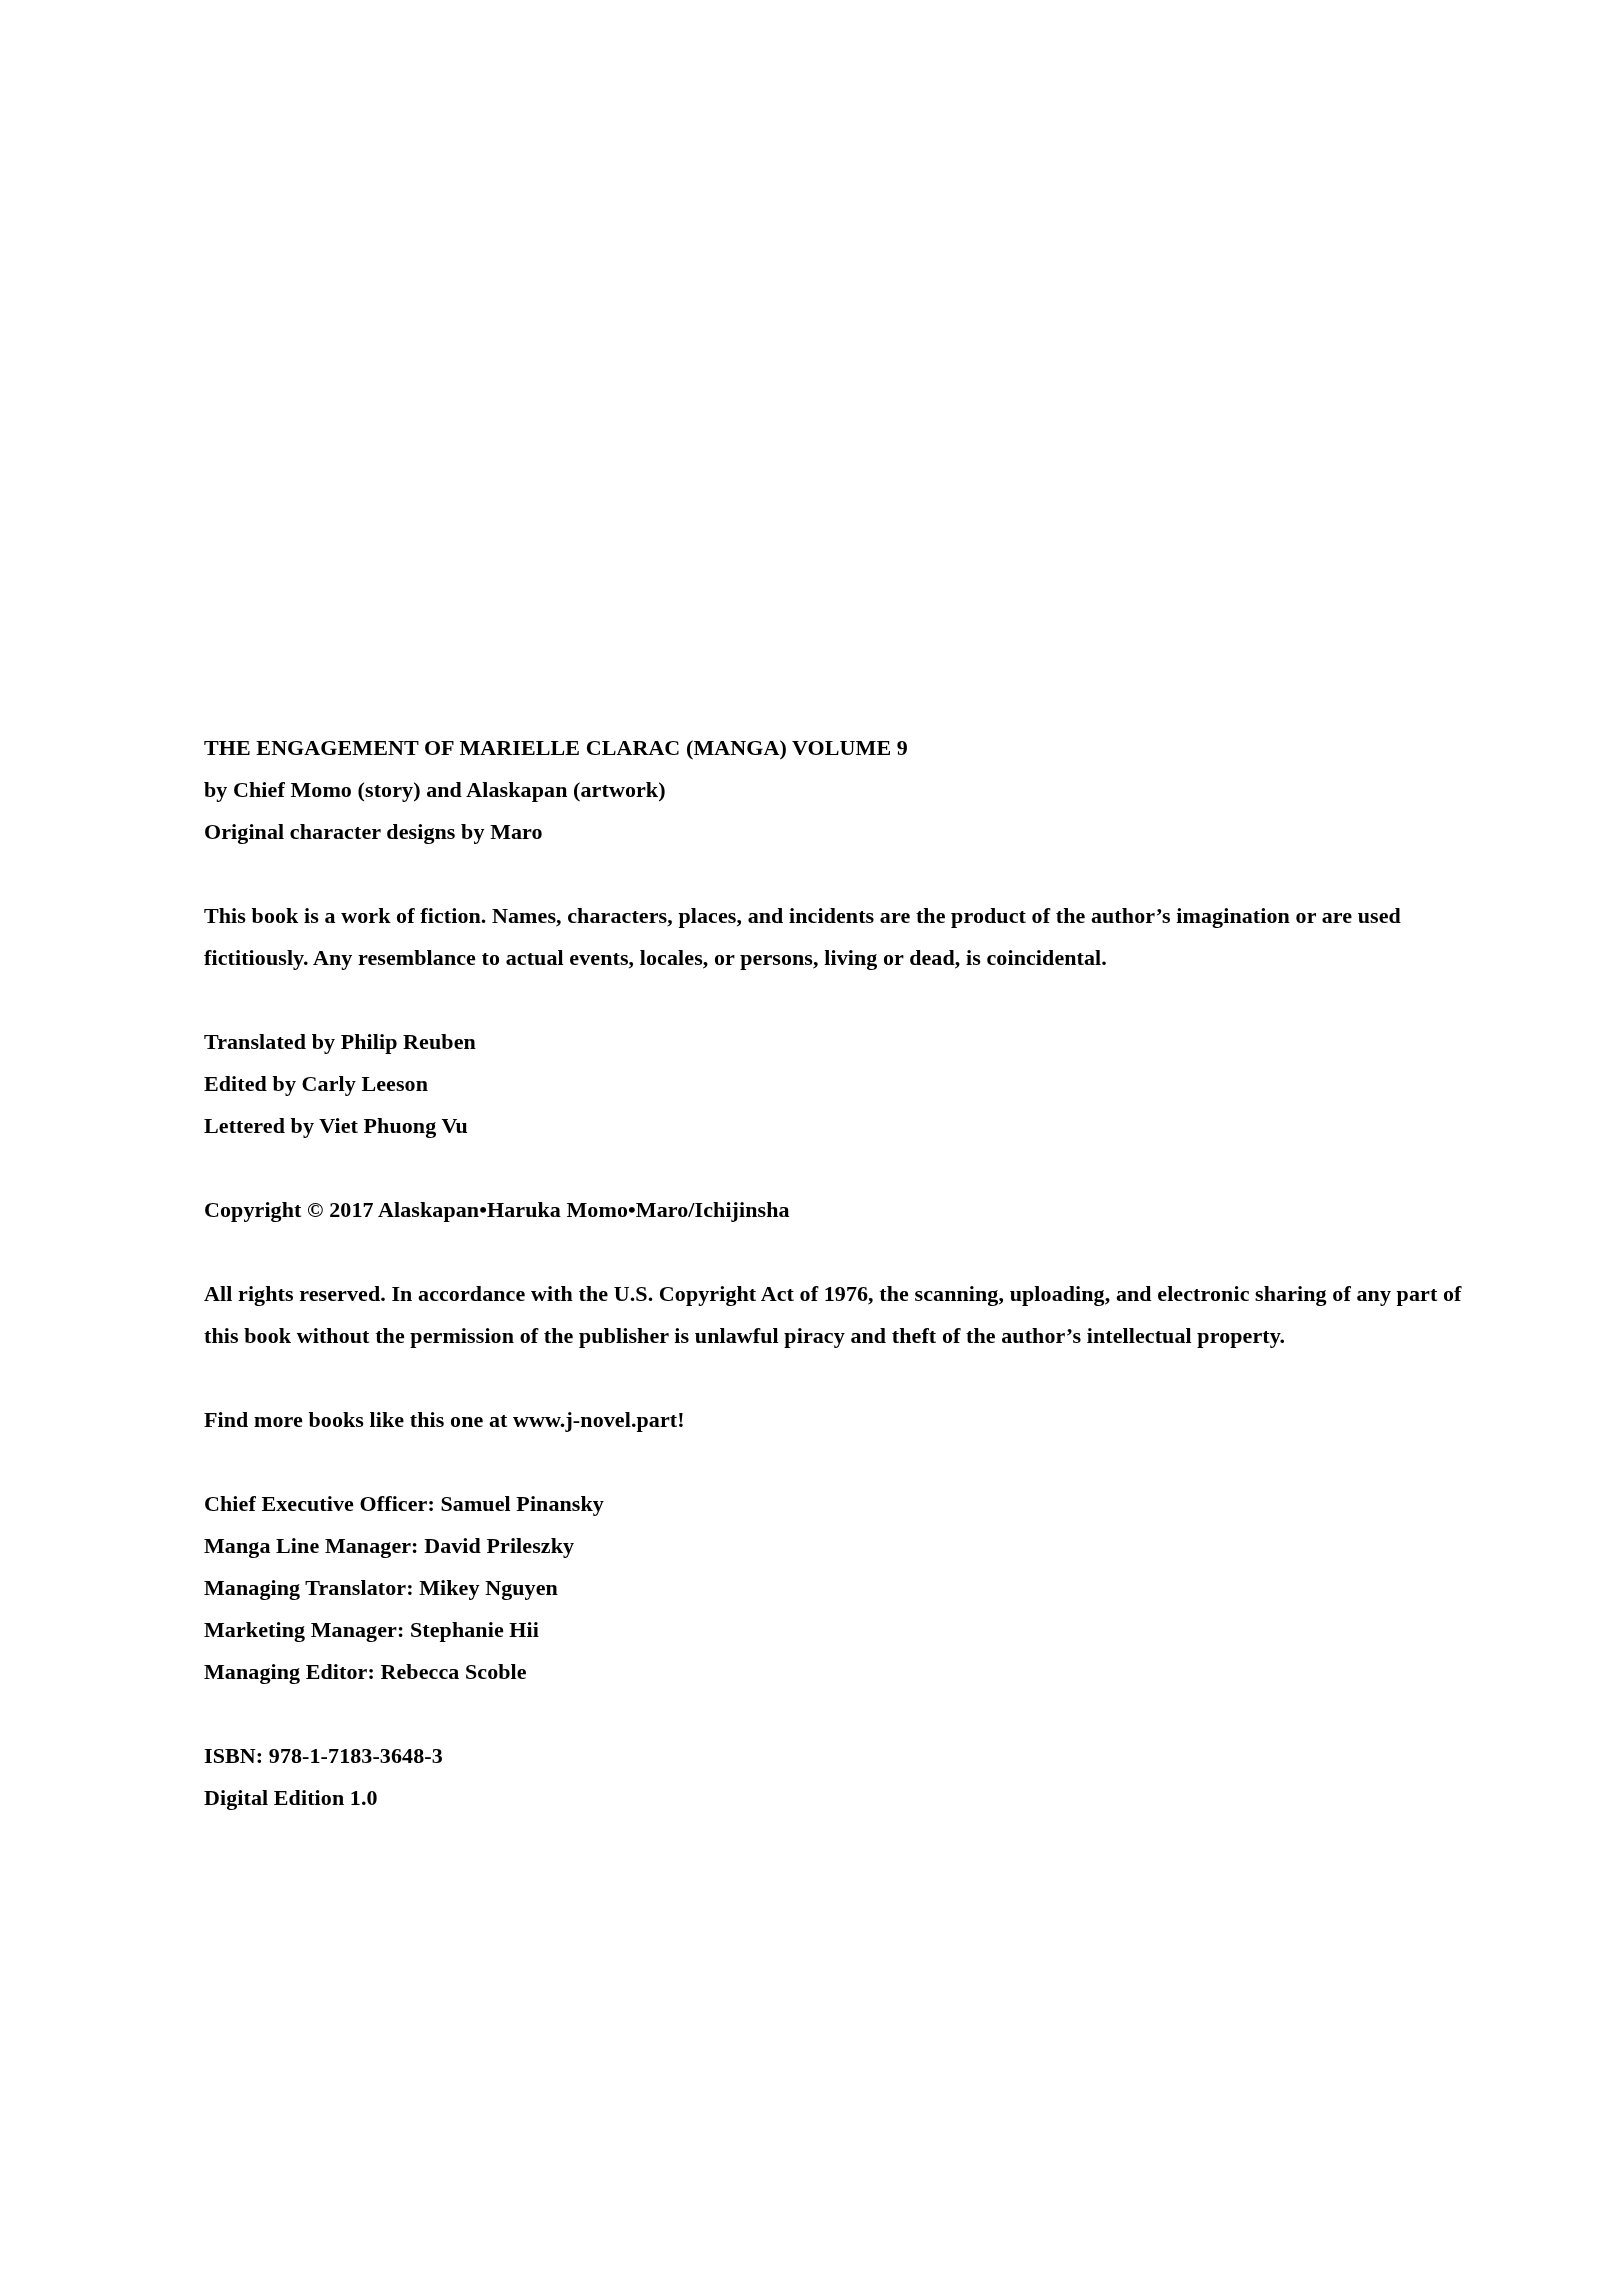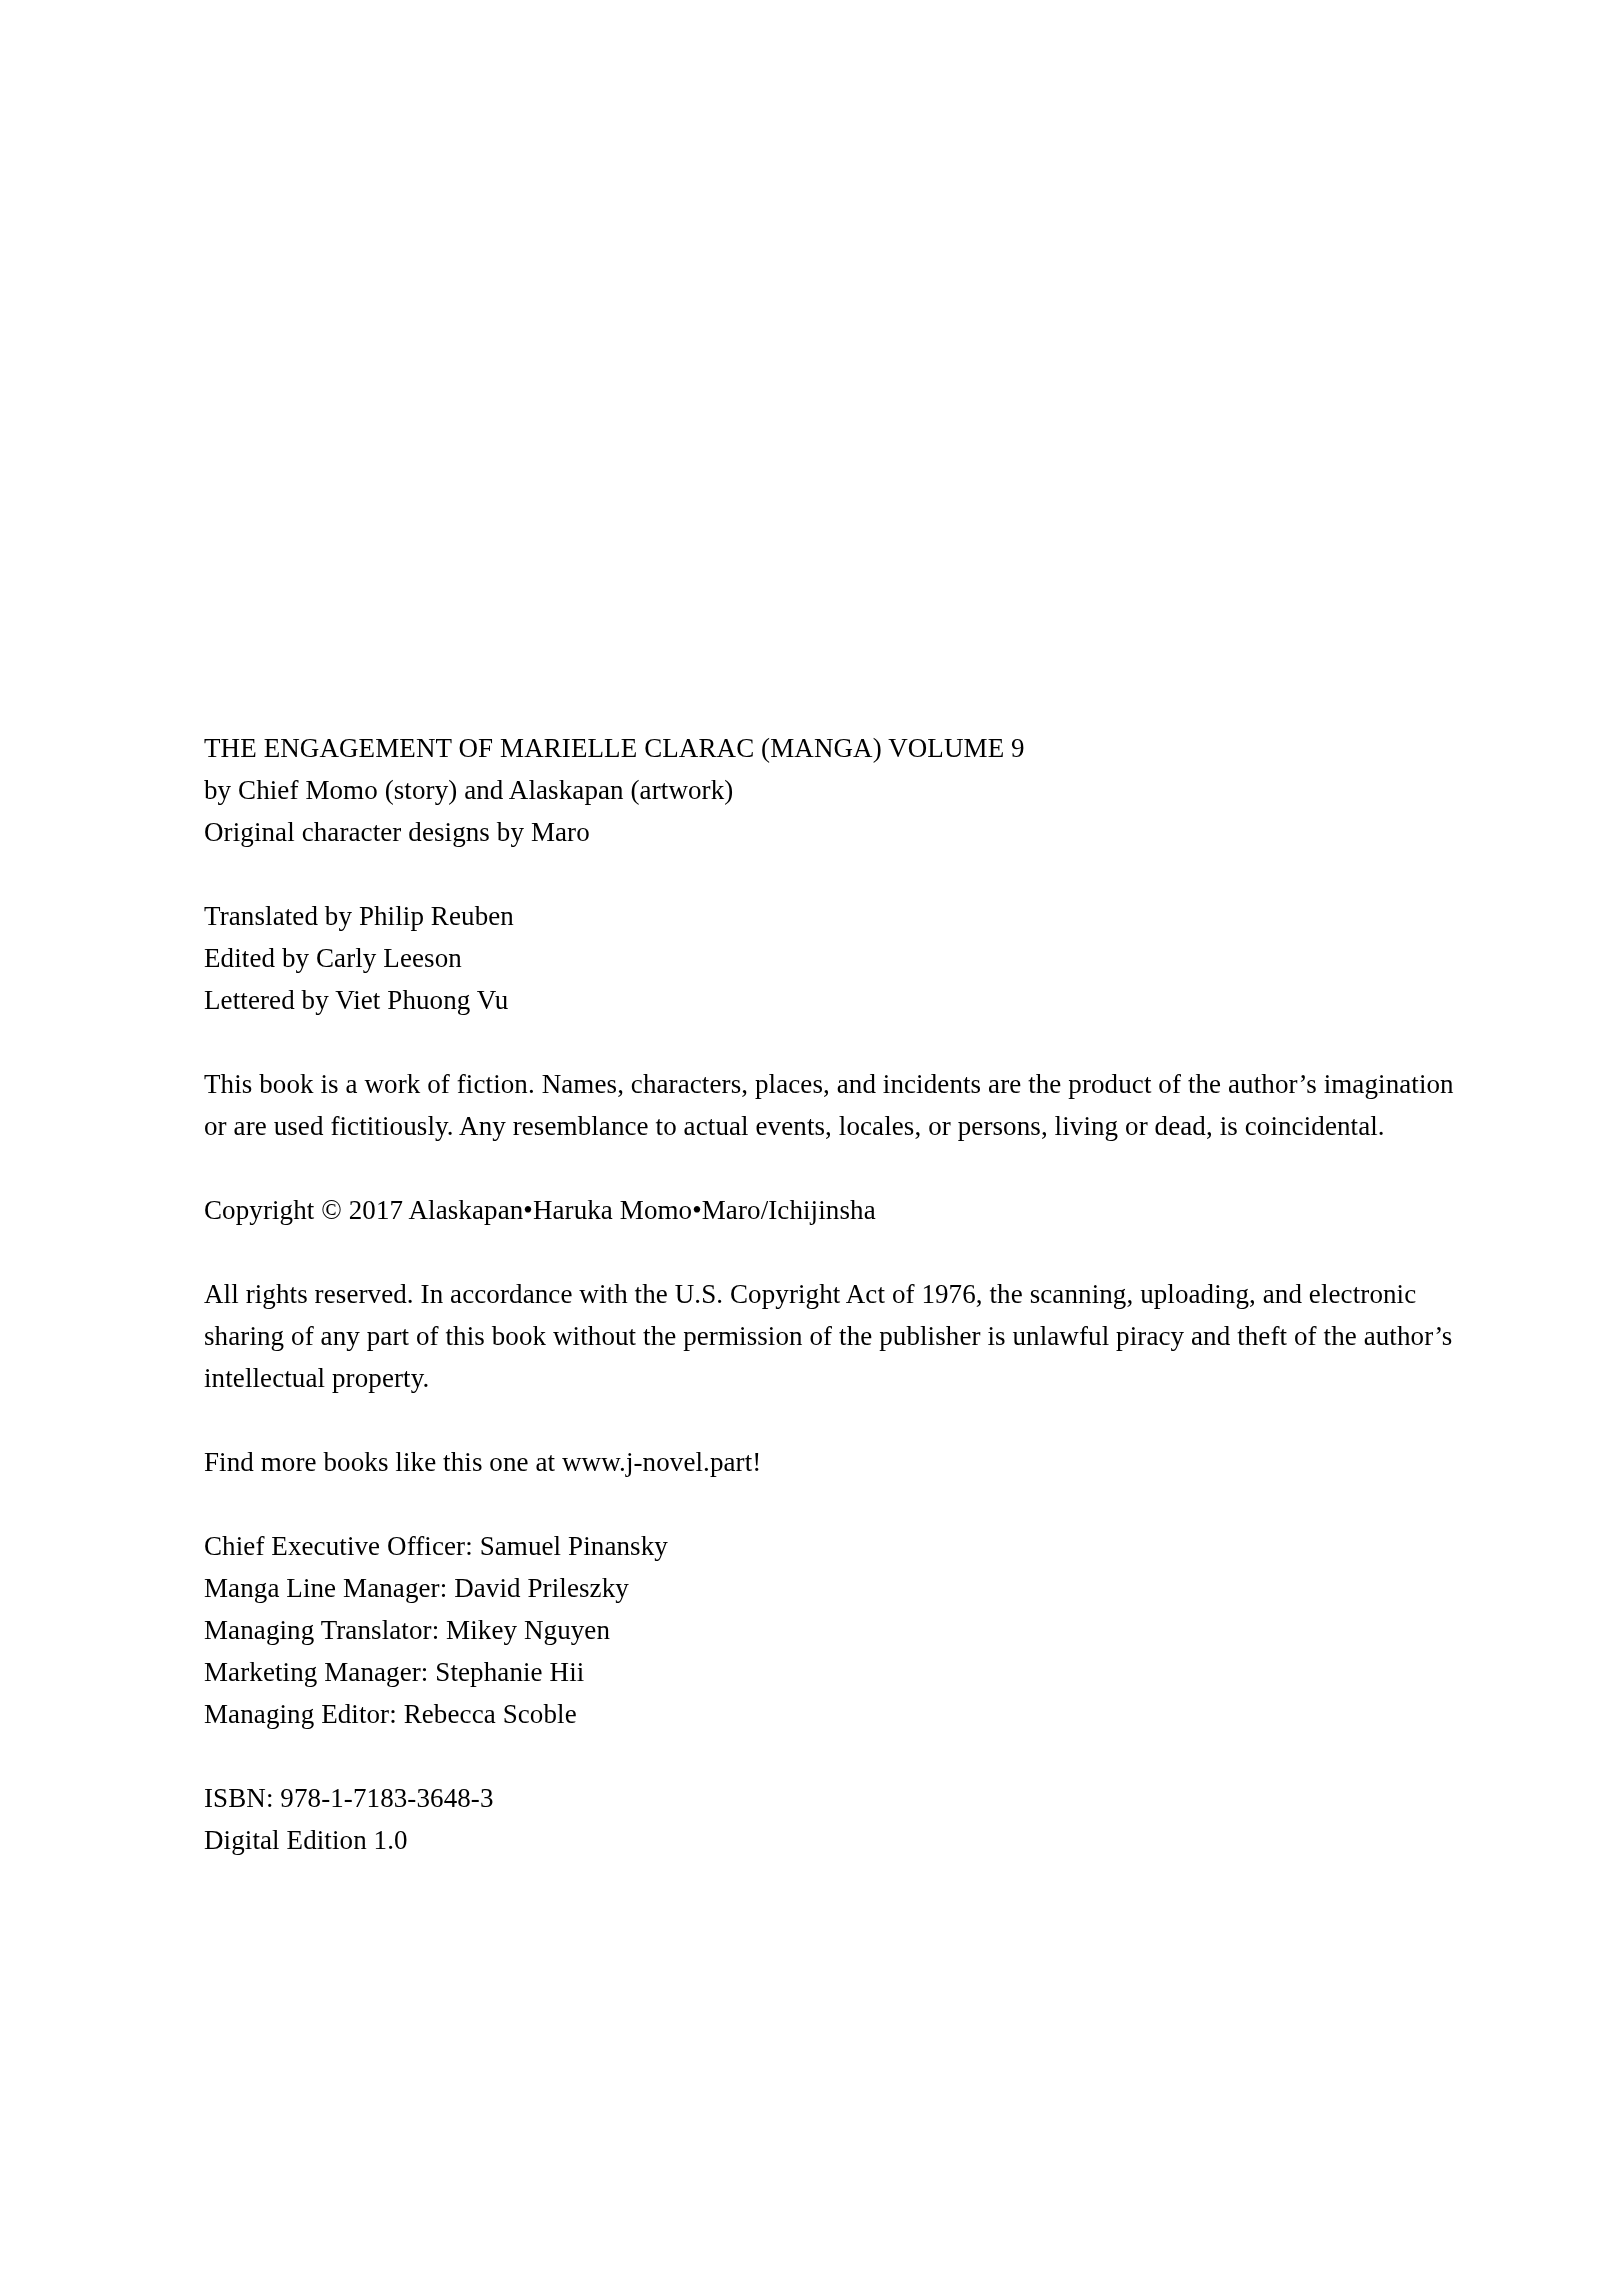--- a/index.html
+++ b/index.html
@@ -16,46 +16,47 @@
     -webkit-font-smoothing: antialiased;
   }
   .page {
     position: absolute;
     top: 727px;
     left: 204px;
     width: 1275px;
   }
   .block {
     margin: 0 0 42px 0;
-    font-size: 27px;
+    font-size: 22px;
     line-height: 42px;
     letter-spacing: 0.1px;
+    font-weight: bold;
   }
   .block:last-child { margin-bottom: 12px; }
   .line { white-space: nowrap; }
   .para { white-space: normal; }
 </style>
 </head>
 <body>
 
 <div class="page">
 
   <div class="block">
     <div class="line">THE ENGAGEMENT OF MARIELLE CLARAC (MANGA) VOLUME 9</div>
     <div class="line">by Chief Momo (story) and Alaskapan (artwork)</div>
     <div class="line">Original character designs by Maro</div>
   </div>
 
+  <div class="block para">This book is a work of fiction. Names, characters, places, and incidents are the product of the author’s imagination or are used fictitiously. Any resemblance to actual events, locales, or persons, living or dead, is coincidental.</div>
+
   <div class="block">
     <div class="line">Translated by Philip Reuben</div>
     <div class="line">Edited by Carly Leeson</div>
     <div class="line">Lettered by Viet Phuong Vu</div>
   </div>
-
-  <div class="block para">This book is a work of fiction. Names, characters, places, and incidents are the product of the author’s imagination or are used fictitiously. Any resemblance to actual events, locales, or persons, living or dead, is coincidental.</div>
 
   <div class="block">
     <div class="line">Copyright © 2017 Alaskapan•Haruka Momo•Maro/Ichijinsha</div>
   </div>
 
 
   <div class="block para">All rights reserved. In accordance with the U.S. Copyright Act of 1976, the scanning, uploading, and electronic sharing of any part of this book without the permission of the publisher is unlawful piracy and theft of the author’s intellectual property.</div>
 
   <div class="block">
     <div class="line">Find more books like this one at www.j-novel.part!</div>

